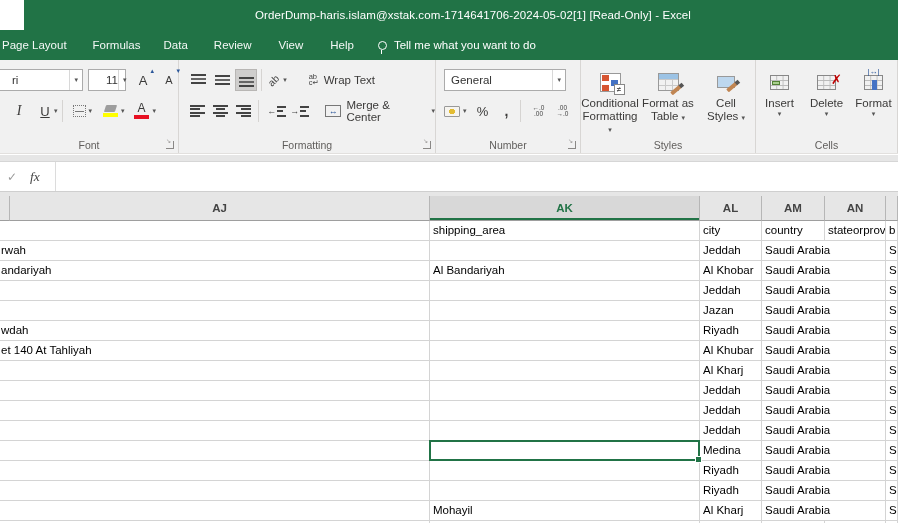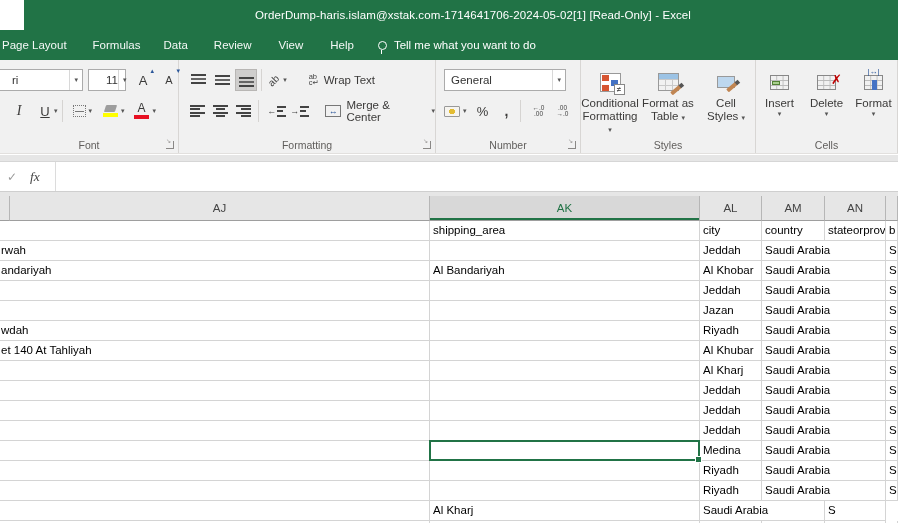--- a/index.html
+++ b/index.html
@@ -127,21 +127,21 @@
           border-top:1px solid #d6d6d6; border-bottom:1px solid #cfcfcf; display:flex; }
   .fxstrip{ width:56px; border-right:1px solid #dcdcdc; display:flex; align-items:center; }
   .chk{ color:#9a9a9a; font-size:12px; margin-left:7px; }
   .fx{ font-family:"Liberation Serif",serif; font-style:italic; font-size:13.5px; color:#444; margin-left:13px; }
   .finput{ flex:1; font-size:11.5px; padding:7px 6px; color:#000; }
 
   
   .grid{ position:absolute; top:196px; left:0; width:898px; height:327px; display:grid;
          grid-template-rows:25px; grid-auto-rows:20px; background:#fff; overflow:hidden; }
   .hcell{ background:var(--header_bg); border-right:1px solid #b6b6b6; border-bottom:1px solid #9e9e9e;
-          color:#444; font-size:11.5px; display:flex; align-items:center; justify-content:center; }
+          color:#444; font-size:11.5px; display:flex; align-items:center; justify-content:center;font-weight:bold; }
   .hsel{ background:var(--selected_header_bg); color:var(--excel_green);
          box-shadow:inset 0 -2px 0 var(--excel_green); }
   .cell{ background:transparent; border-right:1px solid var(--gridline); border-bottom:1px solid var(--gridline);
          font-size:11.5px; line-height:19px; color:#000; padding:0 3px;
          overflow:hidden; white-space:nowrap; }
   .cell.aj{ padding-left:1px; }
   .cell.spill{ overflow:visible; border-right:none; position:relative; z-index:1; }
   .cell.sel{ position:relative; overflow:visible; z-index:3; }
   .cell.sel::before{ content:""; position:absolute; left:-1px; top:-1px; right:-1px; bottom:-1px;
                      border:2px solid var(--excel_green); }
@@ -484,20 +484,21 @@
       <div class="cell spill">Saudi Arabia</div>
       <div class="cell"></div>
       <div class="cell">S</div>
       <div class="cell aj" style="grid-column: span 2;"></div>
       <div class="cell"></div>
       <div class="cell">Riyadh</div>
       <div class="cell spill">Saudi Arabia</div>
       <div class="cell"></div>
       <div class="cell">S</div>
       <div class="cell aj" style="grid-column: span 2;"></div>
+      <div class="cell">Mohayil</div>
       <div class="cell">Al Kharj</div>
       <div class="cell spill">Saudi Arabia</div>
       <div class="cell"></div>
       <div class="cell">S</div>
       <div class="cell aj" style="grid-column: span 2;"></div>
       <div class="cell"></div>
       <div class="cell"></div>
       <div class="cell"></div>
       <div class="cell"></div>
       <div class="cell"></div>

